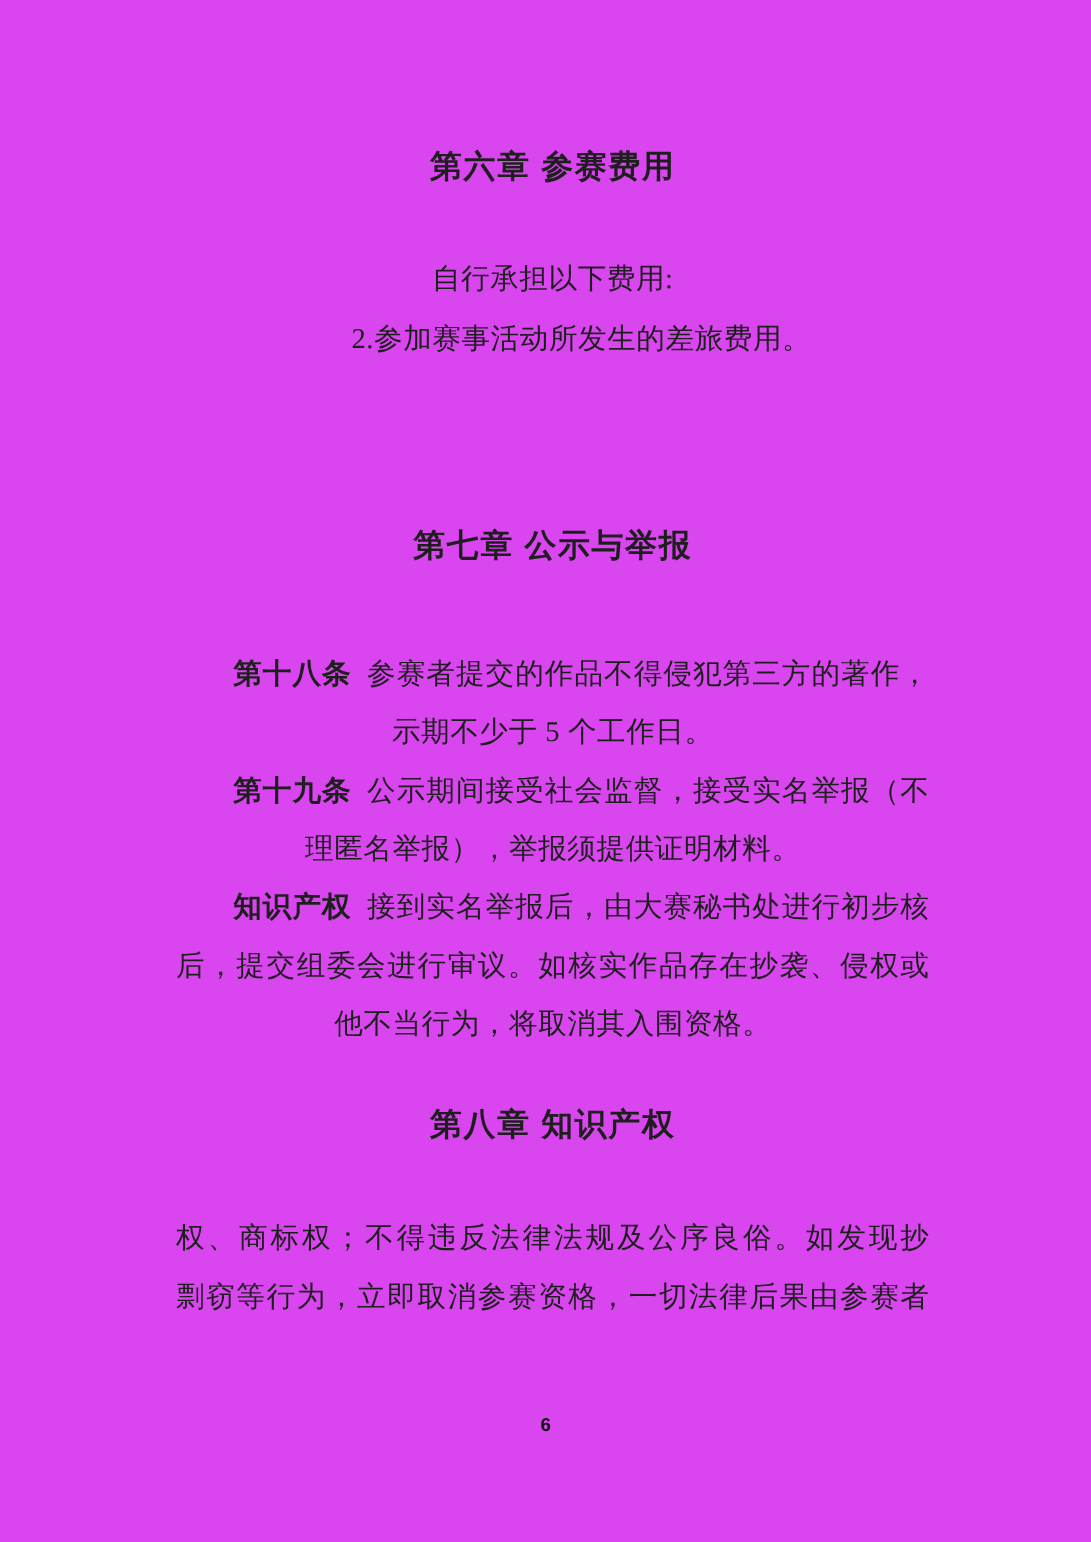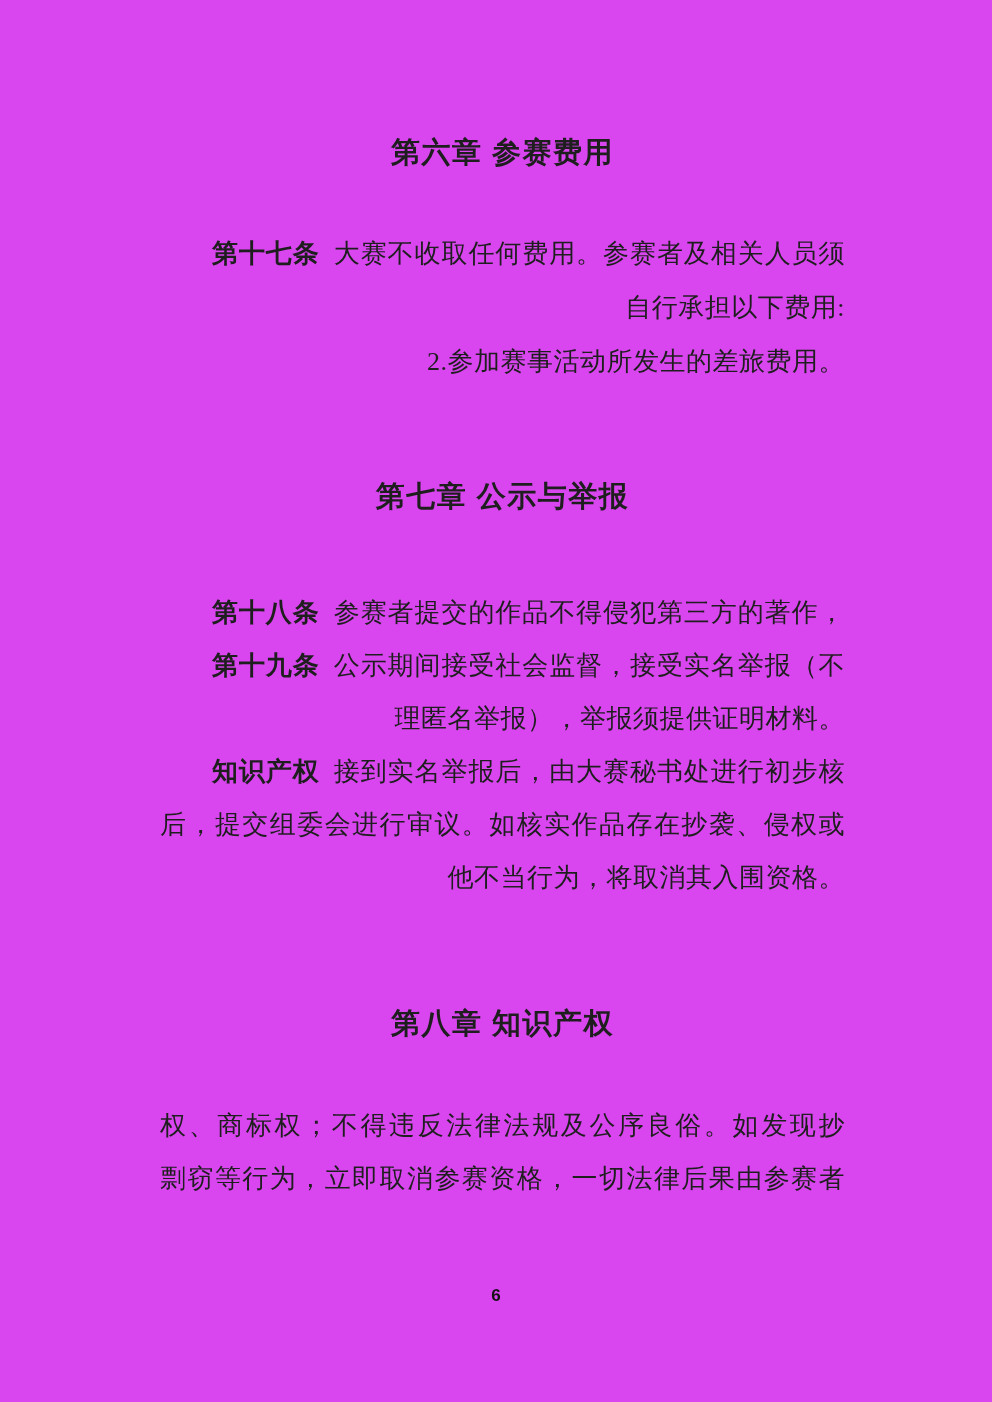--- a/index.html
+++ b/index.html
@@ -37,21 +37,21 @@
     left: 160px;
     width: 685px;
     font-size: 26px;
     letter-spacing: 0.5px;
   }
   .block.lh54 .line { height: 54px; line-height: 54px; }
   .block.lh53 .line { height: 53px; line-height: 53px; }
   .line {
     width: 685px;
     overflow: hidden;
-    text-align: right;
+    text-align: center;
   }
   .line.indent { text-indent: 52px; }
   .line.fill {
     text-align: justify;
     text-align-last: justify;
     text-justify: inter-character;
   }
   .article-label {
     font-weight: 700;
     margin-right: 14px;
@@ -70,29 +70,29 @@
   }
 </style>
 </head>
 <body>
 
 <div class="page">
 
   <div class="chapter-heading" style="top:126px">第六章 参赛费用</div>
 
   <div class="block lh54" style="top:227px">
-    <div class="line indent fill"><span class="article-label">第十七条</span><span>大赛不收取任何费用。参赛者及相关人员须</span></div>
     <div class="line">自行承担以下费用:</div>
     <div class="line indent">2.参加赛事活动所发生的差旅费用。</div>
   </div>
 
   <div class="chapter-heading" style="top:470px">第七章 公示与举报</div>
 
   <div class="block lh53" style="top:586px">
     <div class="line indent fill"><span class="article-label">第十八条</span><span>参赛者提交的作品不得侵犯第三方的著作，公</span></div>
+    <div class="line">示期不少于 5 个工作日。</div>
 
     <div class="line indent fill"><span class="article-label">第十九条</span><span>公示期间接受社会监督，接受实名举报（不受</span></div>
     <div class="line">理匿名举报），举报须提供证明材料。</div>
 
     <div class="line indent fill"><span class="article-label">知识产权</span><span>接到实名举报后，由大赛秘书处进行初步核实</span></div>
     <div class="line fill">后，提交组委会进行审议。如核实作品存在抄袭、侵权或其</div>
     <div class="line">他不当行为，将取消其入围资格。</div>
   </div>
 
   <div class="chapter-heading" style="top:997px">第八章 知识产权</div>

